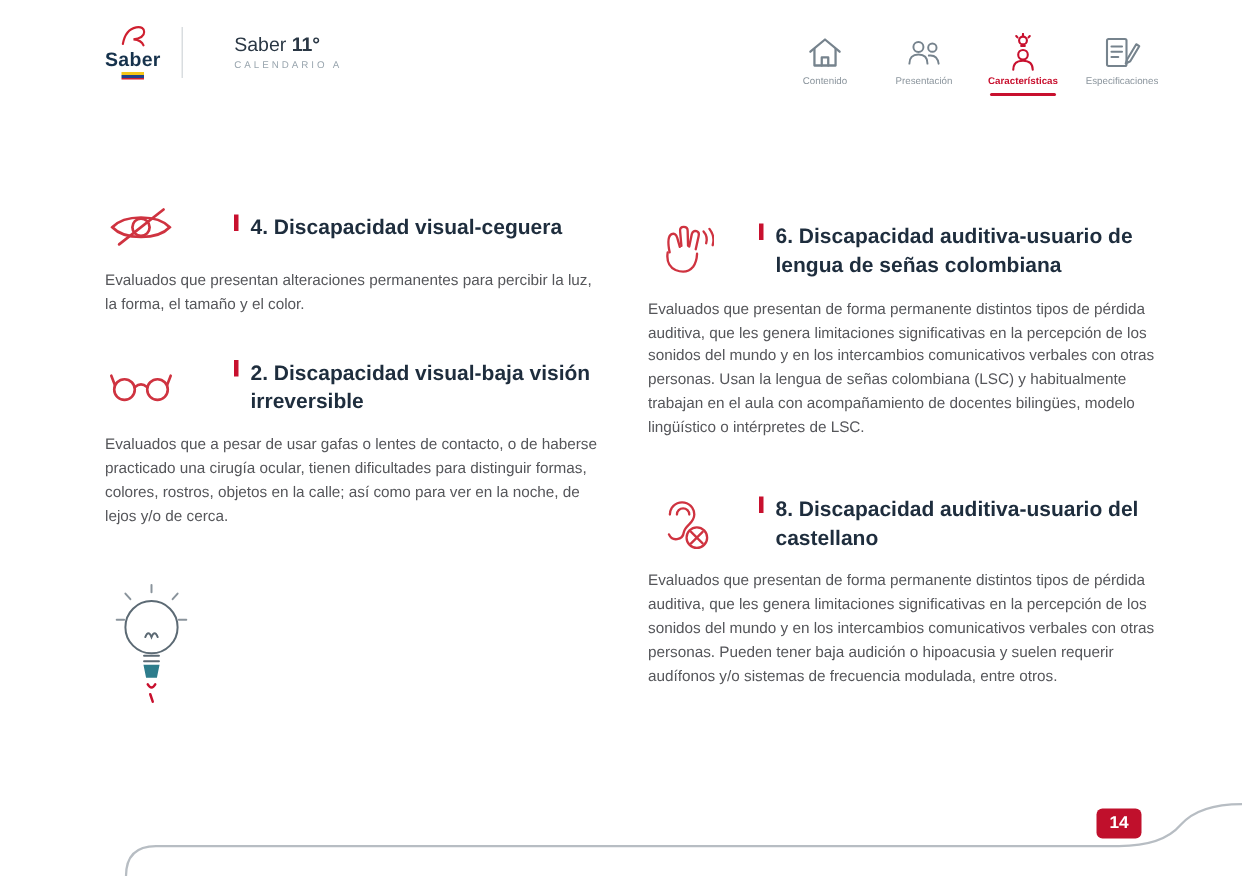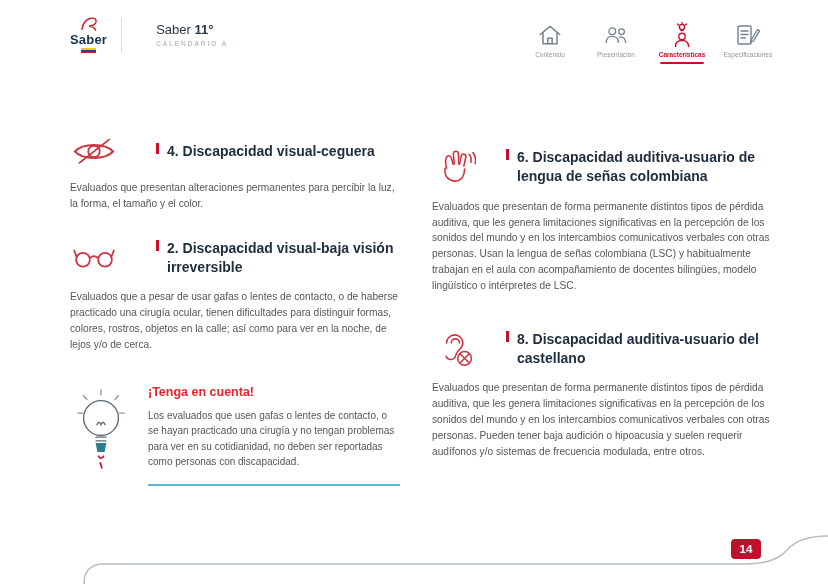--- a/index.html
+++ b/index.html
@@ -182,24 +182,20 @@
         <svg width="58" height="96" viewBox="0 0 70 112" fill="none" stroke="currentColor" stroke-width="1.6" stroke-linecap="round">
           <path d="M35 4 v6 M14 11 l4 4.5 M56 11 l-4 4.5 M7 32 h6 M57 32 h6" stroke="#8a949c"></path>
           <circle cx="35" cy="38" r="21" stroke="#5c6a74"></circle>
           <path d="M30 46 q2.5 -6 5 0 q2.5 -6 5 0" stroke="#5c6a74"></path>
           <path d="M29 61 h12 M29 65.5 h12" stroke="#5c6a74"></path>
           <path d="M29.5 69 h11 l-1.8 9 h-7.4 z" fill="#2e7d8c" stroke="#2e7d8c"></path>
           <path d="M32 84 q3 5 6 0" stroke="#c8102e" stroke-width="2"></path>
           <path d="M34 92 l2 6" stroke="#c8102e" stroke-width="2"></path>
         </svg>
       </span>
-      <div class="tip-content">
-        <div class="tip-heading">¡Tenga en cuenta!</div>
-        <p class="tip-body">Los evaluados que usen gafas o lentes de contacto, o se hayan practicado una cirugía y no tengan problemas para ver en su cotidianidad, no deben ser reportadas como personas con discapacidad.</p>
-      </div>
     </div>
 
   </div>
 
   <div class="col-right">
 
     <section class="sec">
       <div class="sec-head">
         <span class="sec-icon">
           <svg width="40" height="37" viewBox="0 0 46 42" fill="none" stroke="currentColor" stroke-width="1.8" stroke-linecap="round">

